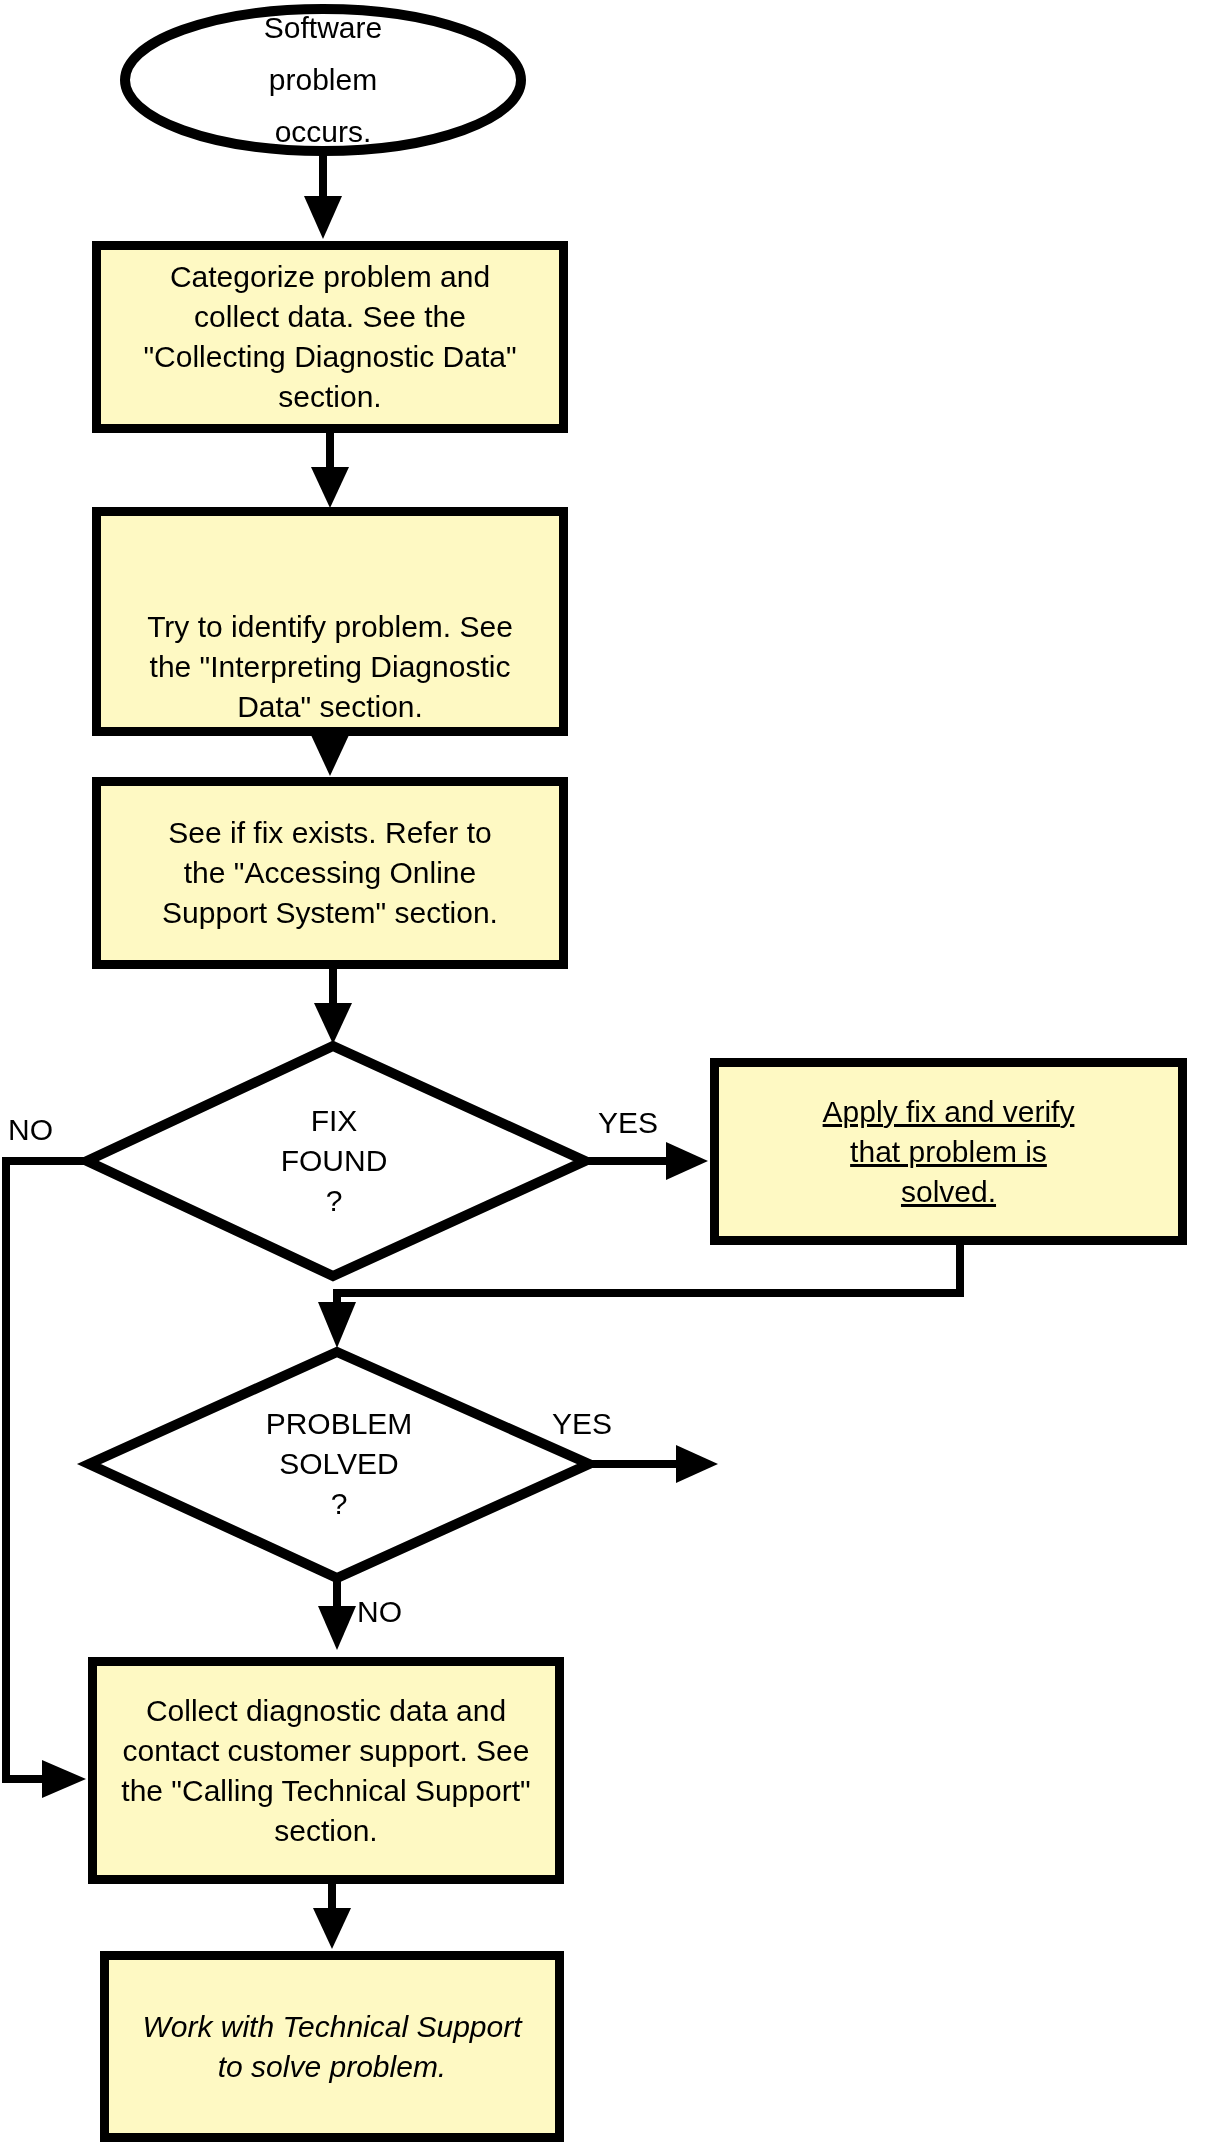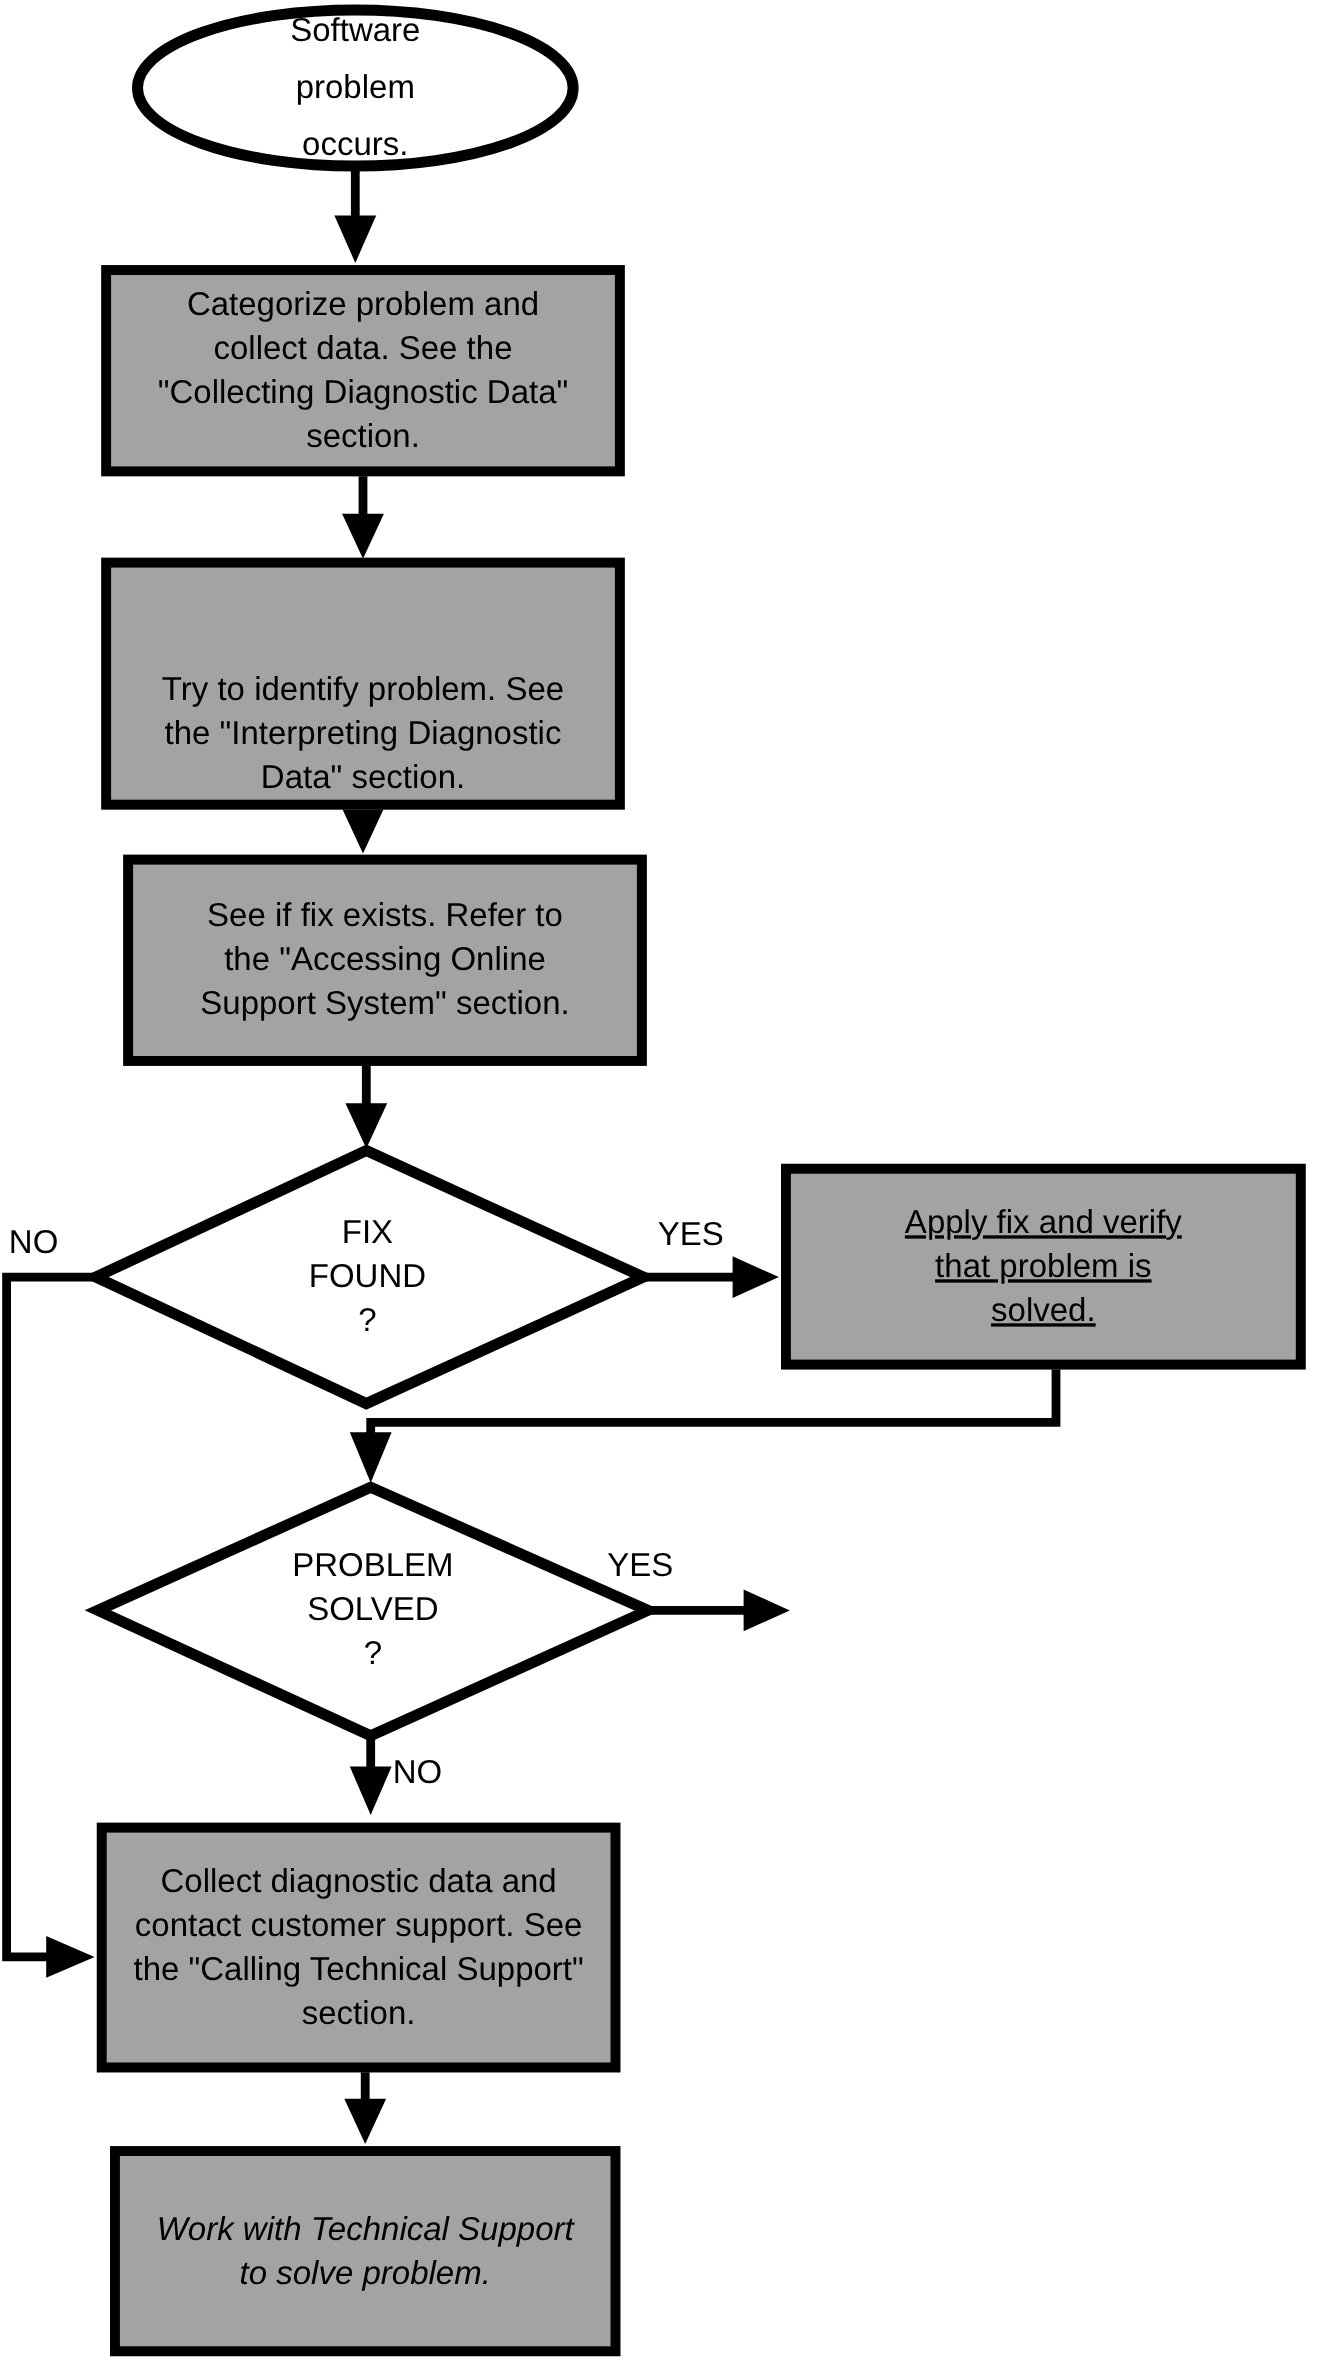--- a/index.html
+++ b/index.html
@@ -20,21 +20,21 @@
     position: absolute;
     left: 0;
     top: 0;
     width: 1216px;
     height: 2150px;
   }
   .box {
     position: absolute;
     box-sizing: border-box;
     border: 9px solid #000000;
-    background: #a3a3a3;
+    background: #fef9c3;
     display: flex;
     flex-direction: column;
     justify-content: center;
     align-items: center;
     text-align: center;
   }
   .ln {
     font-size: 30px;
     line-height: 40px;
     white-space: pre;
@@ -111,21 +111,21 @@
     <div class="ln">"Collecting Diagnostic Data"</div>
     <div class="ln">section.</div>
   </div>
 
   <div class="box" style="left:92px; top:507px; width:476px; height:229px;justify-content:flex-end;">
     <div class="ln">Try to identify problem. See</div>
     <div class="ln">the "Interpreting Diagnostic</div>
     <div class="ln">Data" section.</div>
   </div>
 
-  <div class="box" style="left:92px; top:777px; width:476px; height:192px;margin-left:20px;">
+  <div class="box" style="left:92px; top:777px; width:476px; height:192px;">
     <div class="ln">See if fix exists. Refer to</div>
     <div class="ln">the "Accessing Online</div>
     <div class="ln">Support System" section.</div>
   </div>
 
   <div class="shape-label" style="left:184px; top:1101px; width:300px; height:120px;">
     <div class="ln">FIX</div>
     <div class="ln">FOUND</div>
     <div class="ln">?</div>
   </div>

